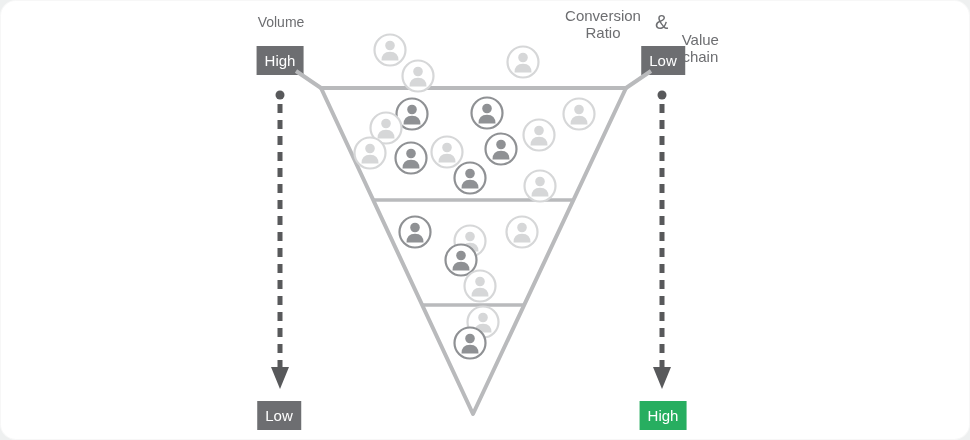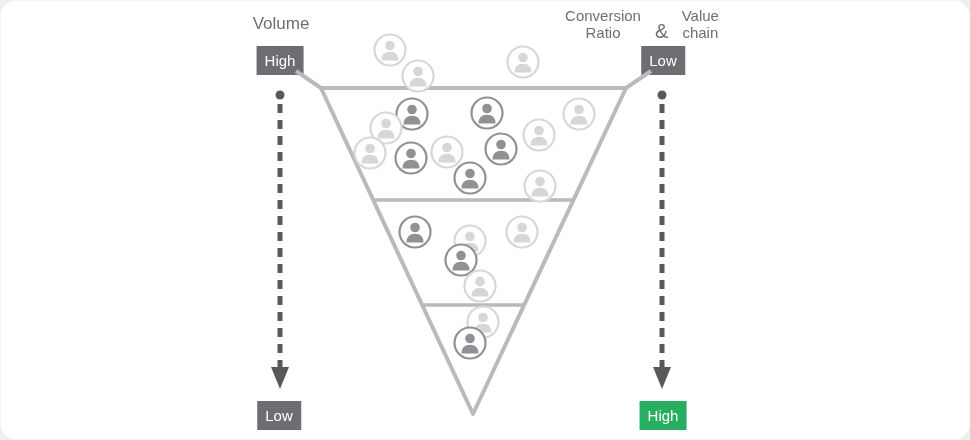--- a/index.html
+++ b/index.html
@@ -23,42 +23,42 @@
     width: 970px; height: 440px;
     background: var(--card-bg);
     border-radius: 16px;
     overflow: hidden;
     box-shadow: inset 0 0 0 1px rgba(0,0,0,0.03);
   }
   .axis-title {
     position: absolute;
     top: 14px;
     color: var(--title-text);
-    font-size: 17px;
+    font-size: 14px;
     white-space: nowrap;
   }
   .axis-title.left {
     left: 281px;
     transform: translateX(-50%);
   }
   .right-header {
     position: absolute;
     left: 560px; top: 7px;
     display: flex;
-    align-items: flex-end;
+    align-items: flex-start;
     gap: 9px;
     color: var(--title-text);
   }
   .rh-block {
     font-size: 15px;
     line-height: 17px;
     text-align: center;
   }
   .rh-block.conv { width: 86px; }
-  .rh-block.value { width: 46px; }
+  .rh-block.value { width: 46px; margin-top: 24px; }
   .rh-amp {
     font-size: 20px;
     line-height: 20px;
     margin-top: 5px;
   }
   .badge {
     position: absolute;
     transform: translateX(-50%);
     color: #ffffff;
     font-size: 15px;

